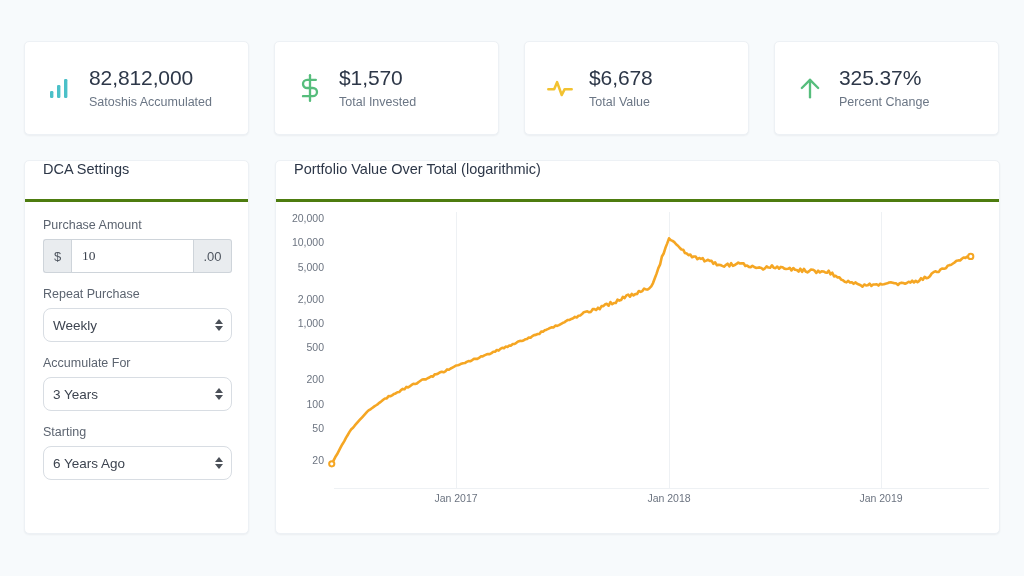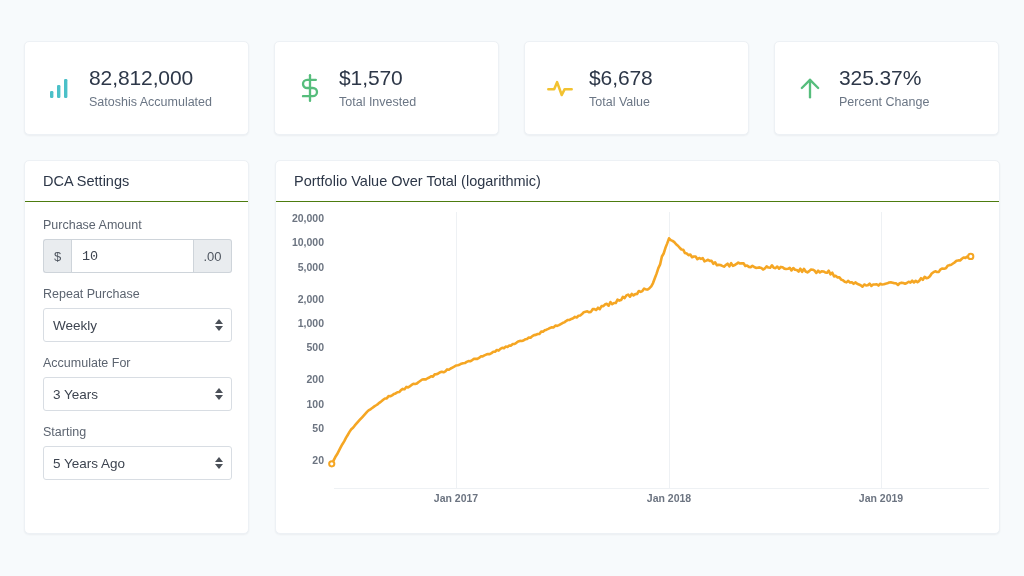--- a/index.html
+++ b/index.html
@@ -45,22 +45,22 @@
   
   .panel {
     position: absolute;
     background: #ffffff;
     border: 1px solid #edf1f5;
     border-radius: 5px;
     box-shadow: 0 1px 2px rgba(16,24,40,0.05);
   }
   .panel-header {
     height: 41px;
-    border-bottom: 1px solid #4d7c0f;
-    display: flex; align-items: center;
+    border-bottom: 3px solid #4d7c0f;
+    display: flex; align-items: flex-start;
     padding-left: 18px;
   }
   .panel-title { font-size: 14.5px; color: #2d3748; }
 
   #settings-panel { left: 24px; top: 160px; width: 225px; height: 374px; }
   #chart-panel   { left: 275px; top: 160px; width: 725px; height: 374px; }
 
   .panel-body { padding: 16px 18px 8px 18px; }
 
   .field { margin-bottom: 14px; }
@@ -73,43 +73,43 @@
   .ig-addon {
     width: 28px; background: #e9ecef; border: 1px solid #ced4da;
     display: flex; align-items: center; justify-content: center;
     font-size: 13px; color: #4f5660;
   }
   .ig-addon.left  { border-radius: 3px 0 0 3px; border-right: none; }
   .ig-addon.right { width: 38px; border-radius: 0 3px 3px 0; border-left: none; }
   .ig-input {
     flex: 1; border: 1px solid #ced4da; background: #fff;
     font-size: 13.5px; color: #3d4450; padding: 0 10px;
-    font-family: Liberation Mono, monospace; outline: none; min-width: 0;
+    font-family: Liberation Serif, serif; outline: none; min-width: 0;
   }
 
   
   .select-wrap { position: relative; width: 189px; height: 34px; }
   .select-box {
     width: 100%; height: 100%;
-    border: 1px solid #d8dde3; border-radius: 3px;
+    border: 1px solid #d8dde3; border-radius: 8px;
     background: #fff; font-size: 13.5px; color: #3d4450;
     display: flex; align-items: center; padding-left: 9px;
   }
   .stepper {
     position: absolute; right: 9px; top: 50%;
     transform: translateY(-50%);
     display: flex; flex-direction: column; align-items: center;
     line-height: 0; pointer-events: none;
   }
   .stepper .tri { width: 0; height: 0; border-left: 4px solid transparent; border-right: 4px solid transparent; }
   .stepper .up   { border-bottom: 5px solid #4b5058; margin-bottom: 2px; }
   .stepper .down { border-top: 5px solid #4b5058; }
 
   
-  .chart-area { position: relative; width: 725px; height: 332px; font-weight: bold; }
+  .chart-area { position: relative; width: 725px; height: 332px; }
   svg.chart { display: block; }
   .tick-y {
     font-size: 10.5px; fill: #6c7481;
     font-family: "Liberation Sans", sans-serif;
     text-anchor: end;
   }
   .tick-x {
     font-size: 10.5px; fill: #6c7481;
     font-family: "Liberation Sans", sans-serif;
     text-anchor: middle;
@@ -212,21 +212,21 @@
           <span class="stepper">
             <span class="tri up"></span>
               <span class="tri down"></span>
           </span>
         </div>
       </div>
 
       <div class="field">
         <label class="field-label">Starting</label>
         <div class="select-wrap">
-          <div class="select-box">5 Years Ago</div>
+          <div class="select-box">6 Years Ago</div>
           <span class="stepper">
             <span class="tri up"></span>
               <span class="tri down"></span>
           </span>
         </div>
       </div>
 
     </div>
   </div>
 

